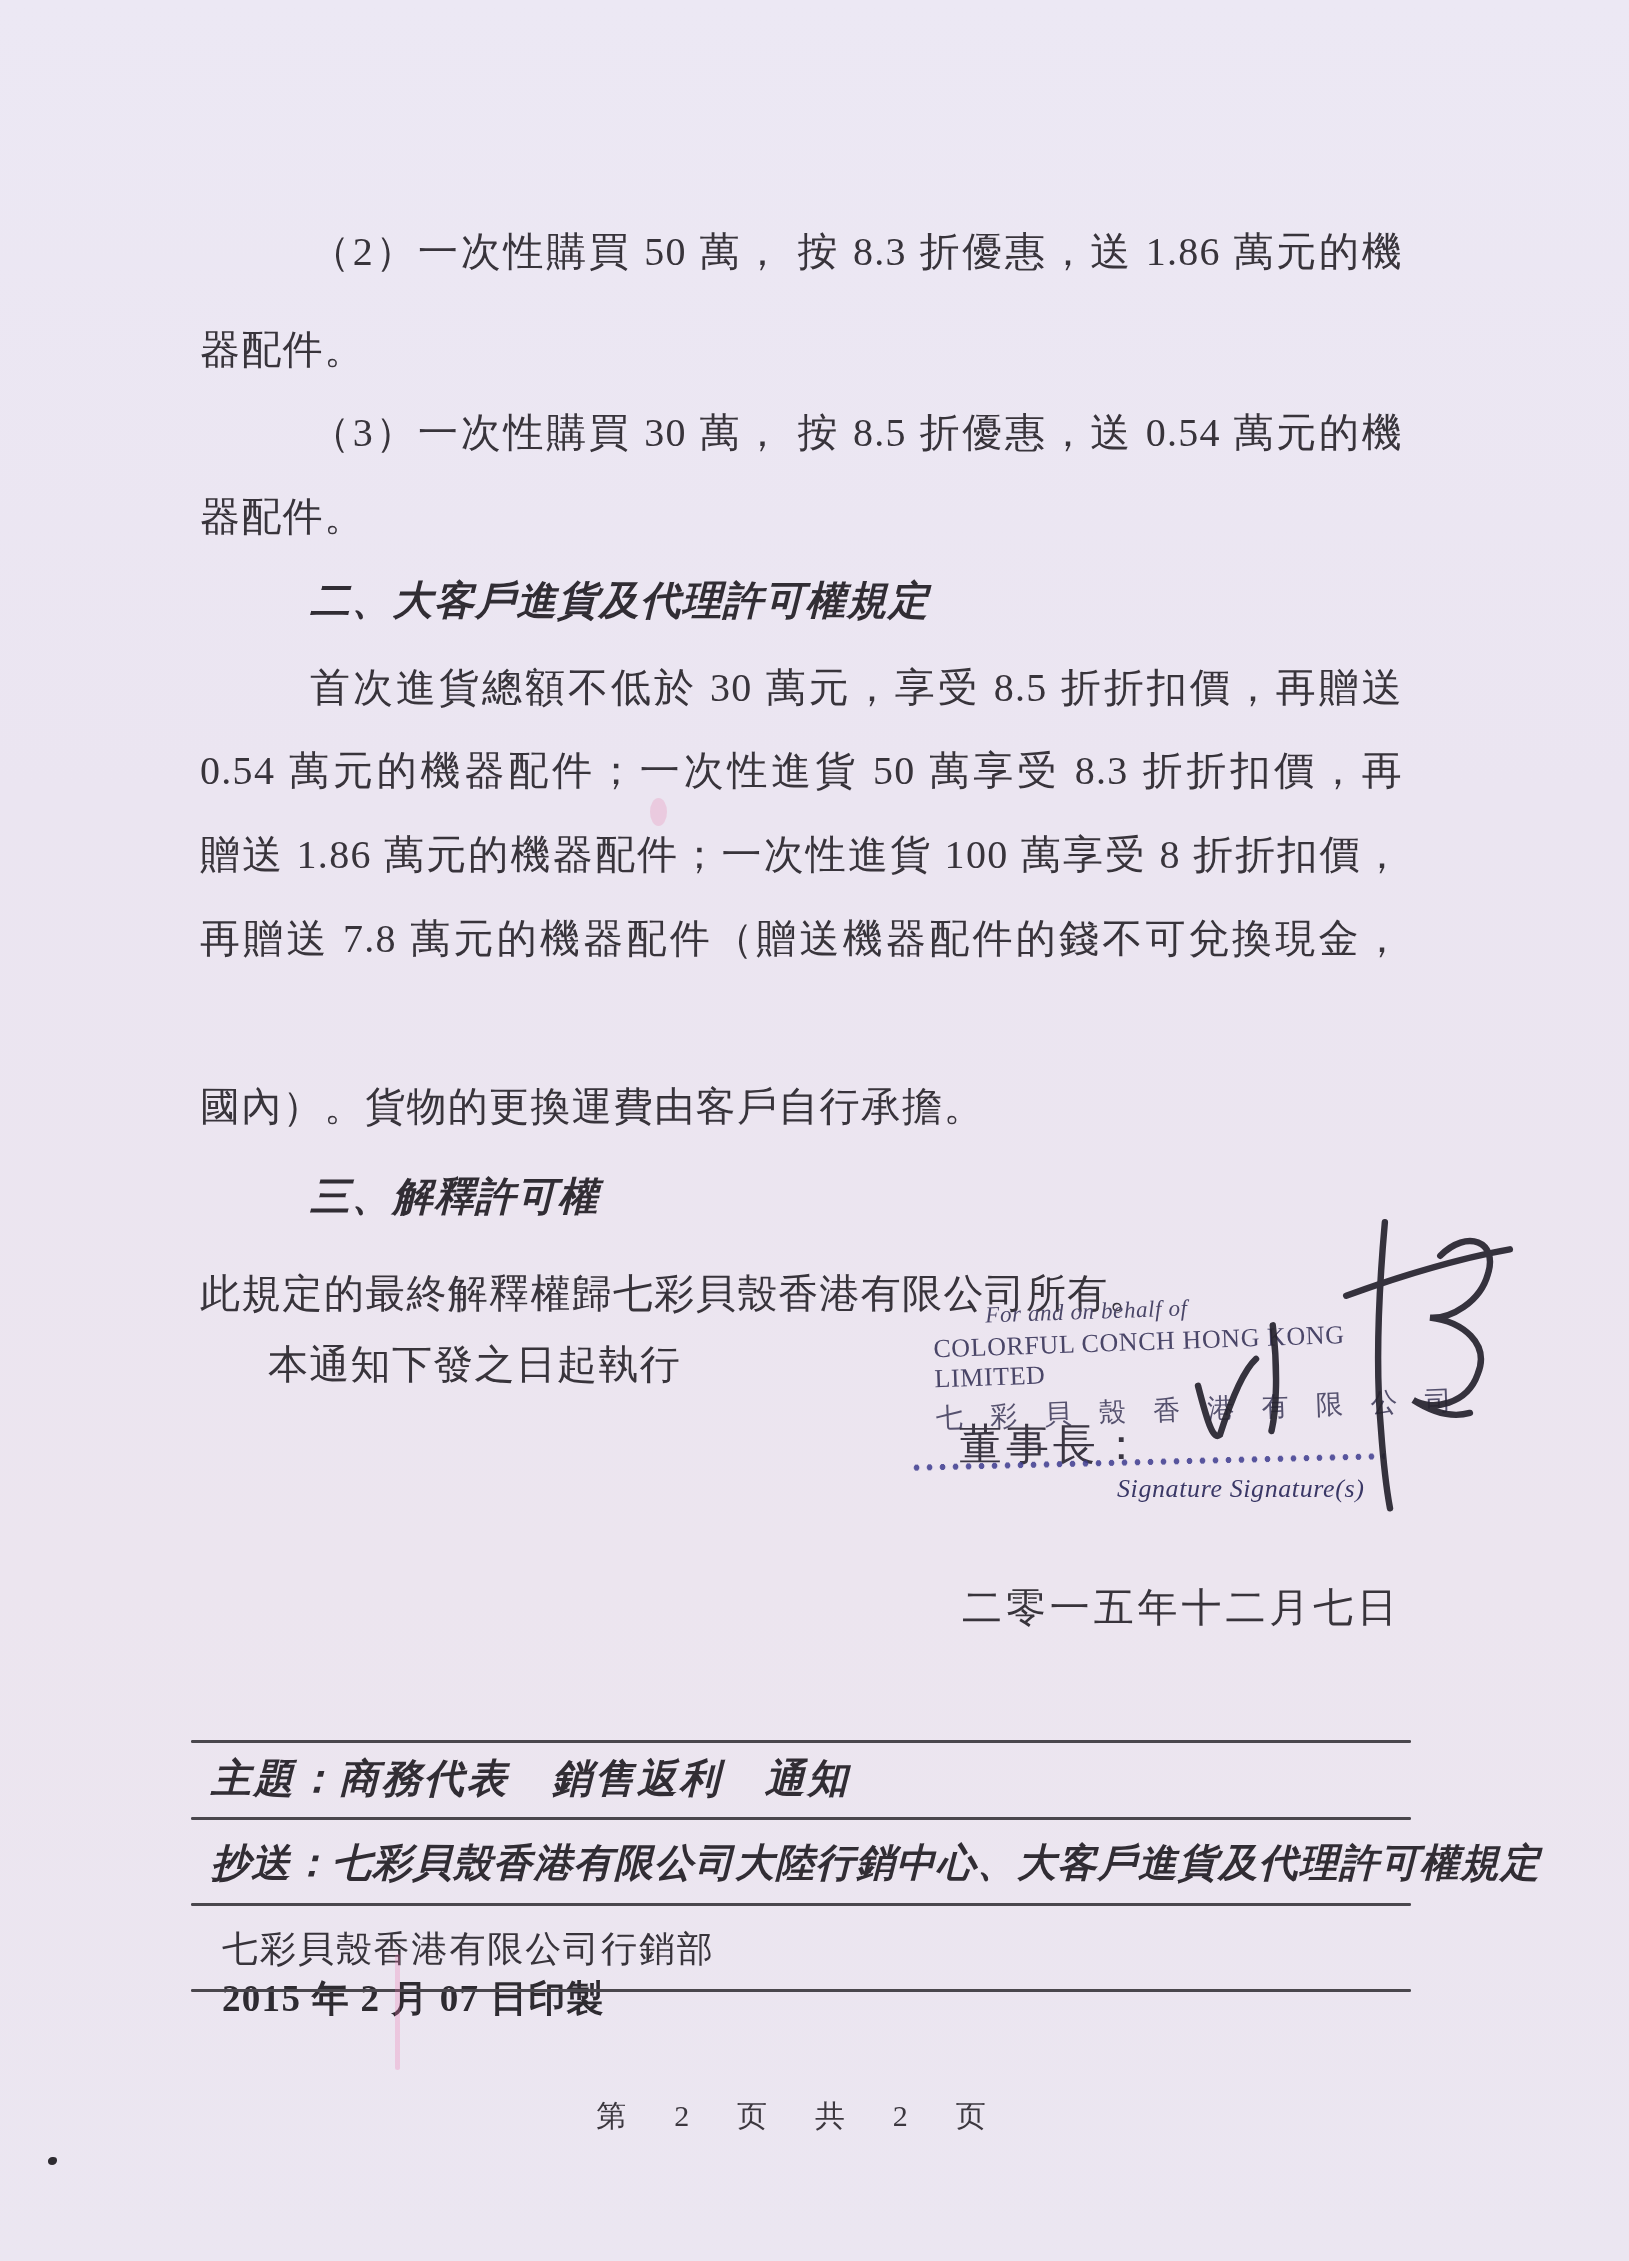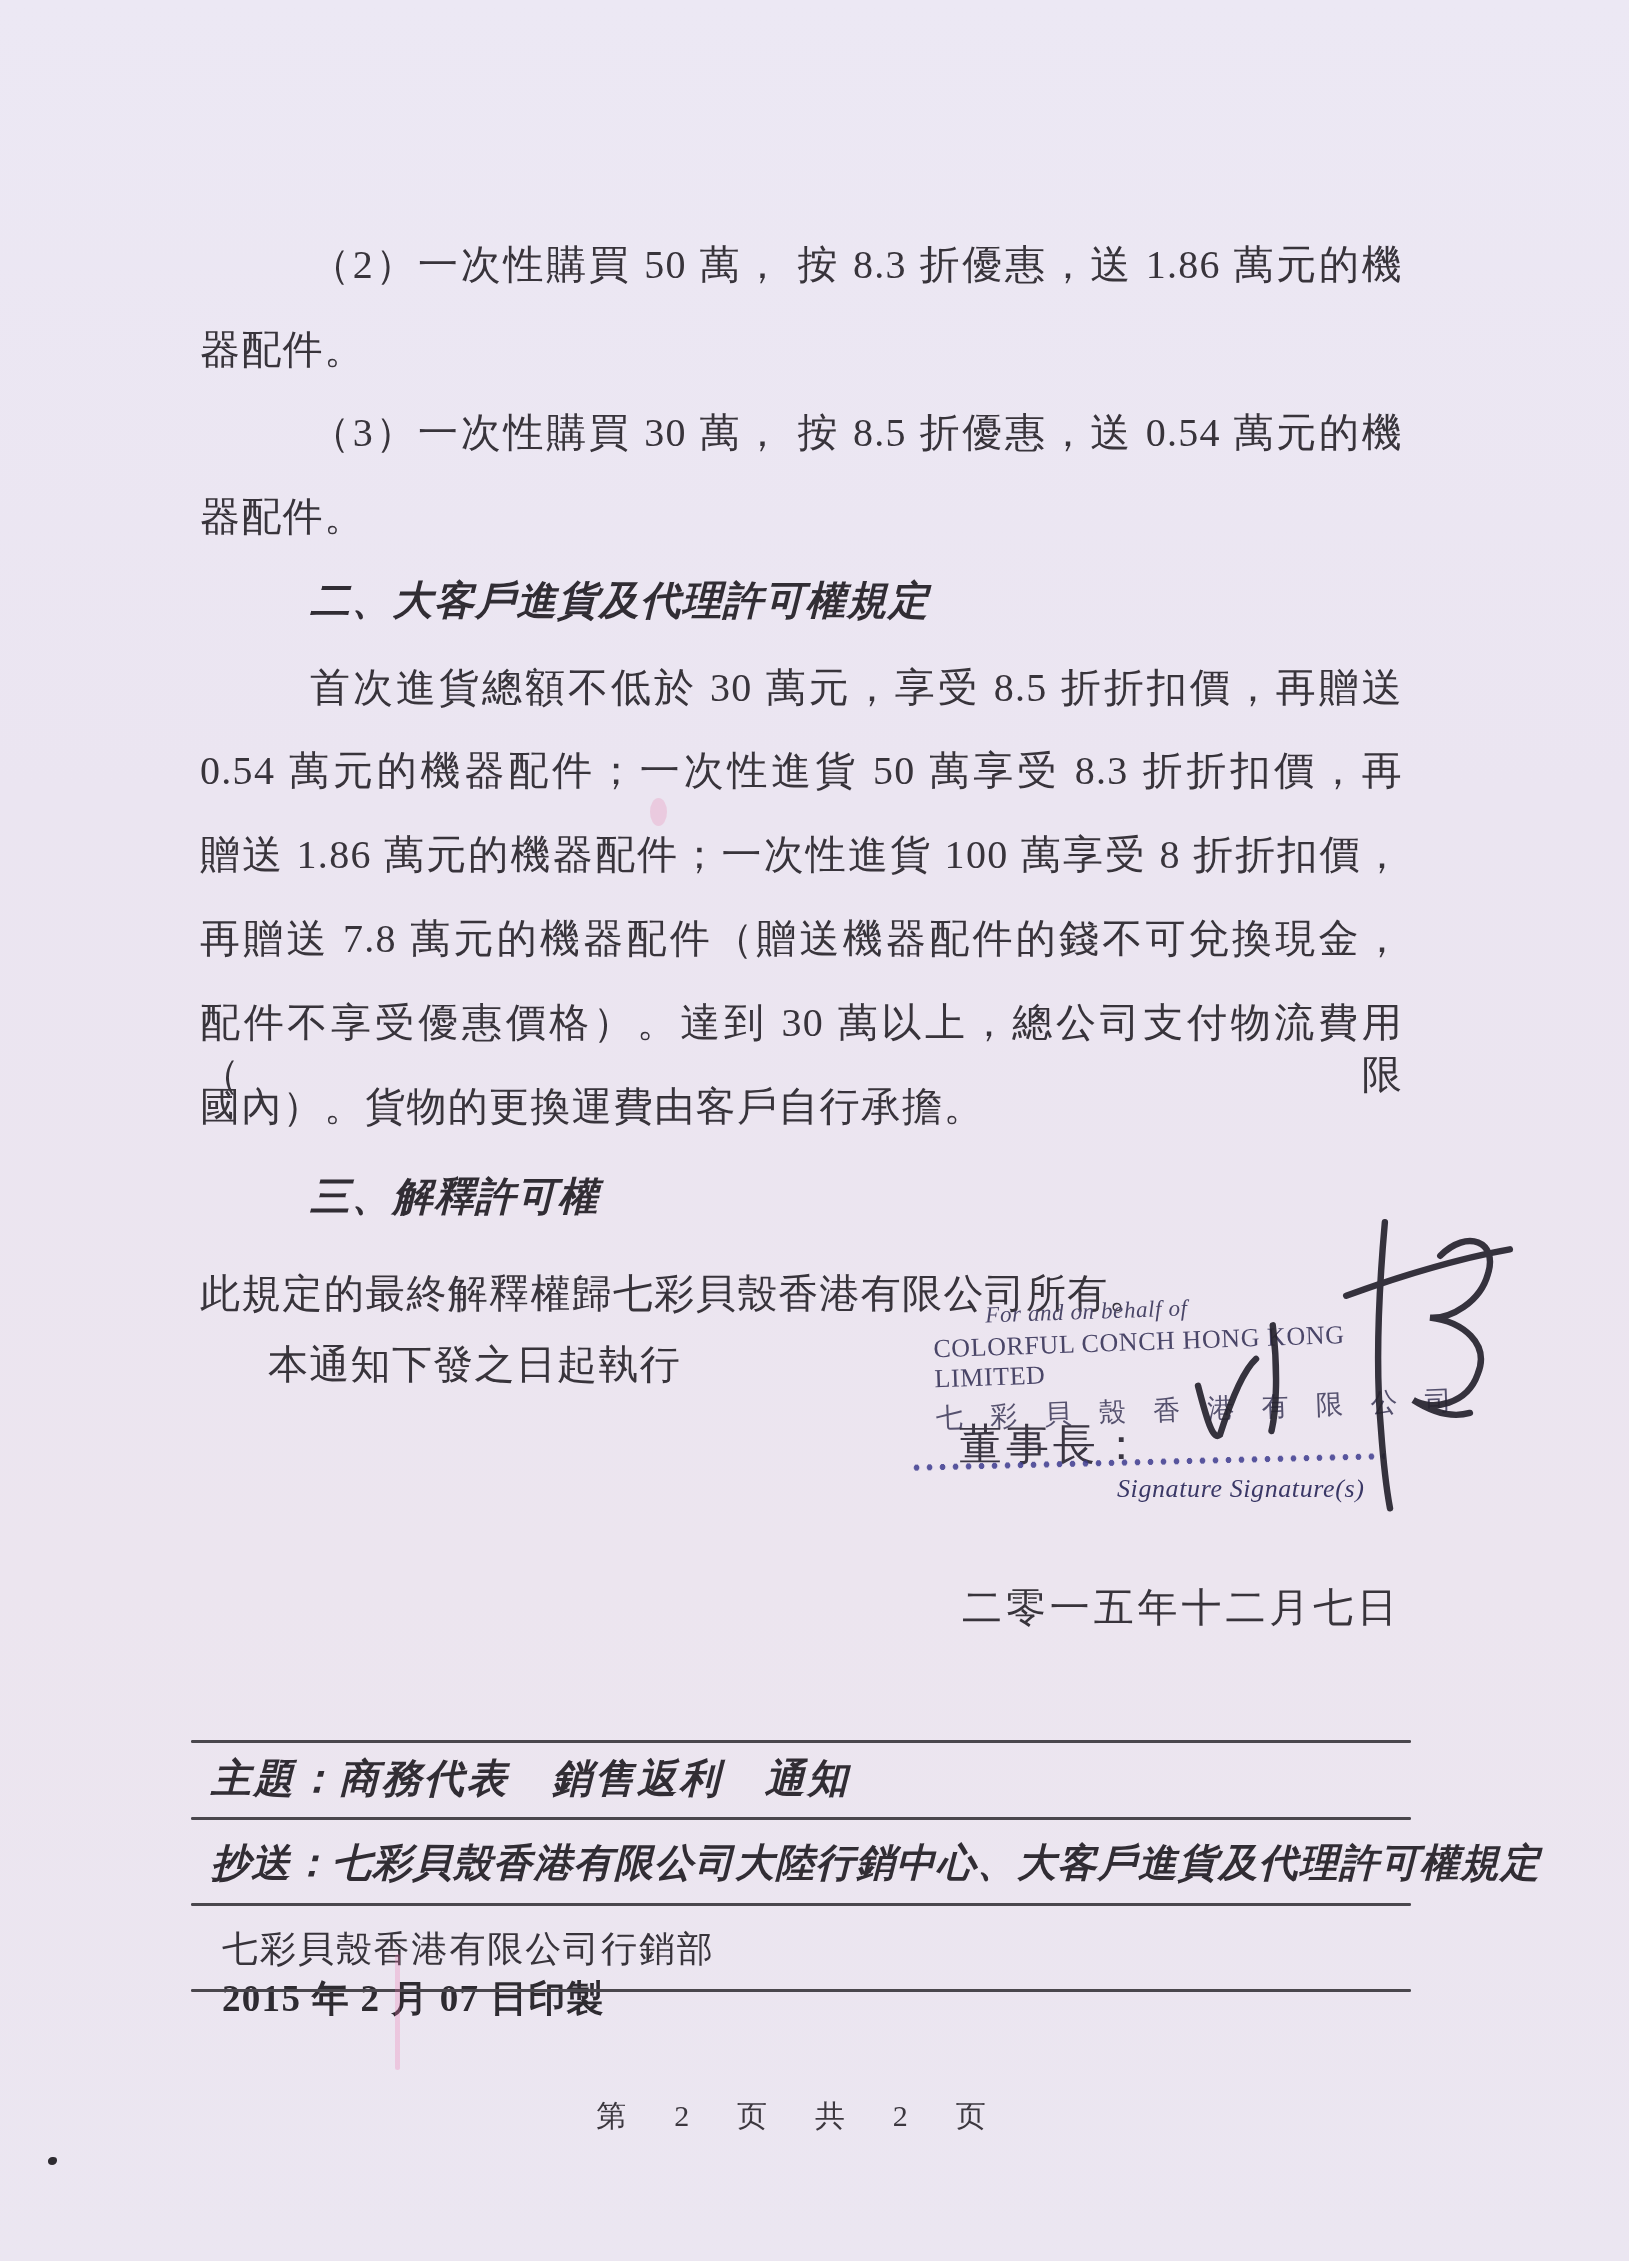--- a/index.html
+++ b/index.html
@@ -80,33 +80,32 @@
   .pink-mark{
     position:absolute;left:650px;top:798px;width:17px;height:28px;
     background:rgba(230,110,160,.22);border-radius:50%;
   }
 </style>
 </head>
 <body>
 
 <div class="paper">
 
-  <div class="tline just indent" style="top:239px">（2）一次性購買 50 萬， 按 8.3 折優惠，送 1.86 萬元的機</div>
+  <div class="tline just indent" style="top:226px">（2）一次性購買 50 萬， 按 8.3 折優惠，送 1.86 萬元的機</div>
   <div class="tline" style="top:324px">器配件。</div>
 
   <div class="tline just indent" style="top:407px">（3）一次性購買 30 萬， 按 8.5 折優惠，送 0.54 萬元的機</div>
   <div class="tline" style="top:491px">器配件。</div>
 
   <div class="tline bold indent" style="top:575px">二、大客戶進貨及代理許可權規定</div>
 
   <div class="tline just indent" style="top:662px">首次進貨總額不低於 30 萬元，享受 8.5 折折扣價，再贈送</div>
   <div class="tline just" style="top:745px">0.54 萬元的機器配件；一次性進貨 50 萬享受 8.3 折折扣價，再</div>
   <div class="tline just" style="top:829px">贈送 1.86 萬元的機器配件；一次性進貨 100 萬享受 8 折折扣價，</div>
   <div class="tline just" style="top:913px">再贈送 7.8 萬元的機器配件（贈送機器配件的錢不可兌換現金，</div>
-  <div class="tline just" style="top:997px">配件不享受優惠價格）。達到 30 萬以上，總公司支付物流費用（限</div>
   <div class="tline" style="top:1081px">國內）。貨物的更換運費由客戶自行承擔。</div>
 
   <div class="tline" style="top:1268px">此規定的最終解釋權歸七彩貝殼香港有限公司所有。</div>
 
   <div class="tline bold indent" style="top:1171px">三、解釋許可權</div>
   <div class="tline" style="top:1339px;padding-left:68px">本通知下發之日起執行</div>
 
   <div class="stamp">
     <div class="behalf">For and on behalf of</div>
     <div class="co-en">COLORFUL CONCH HONG KONG LIMITED</div>

